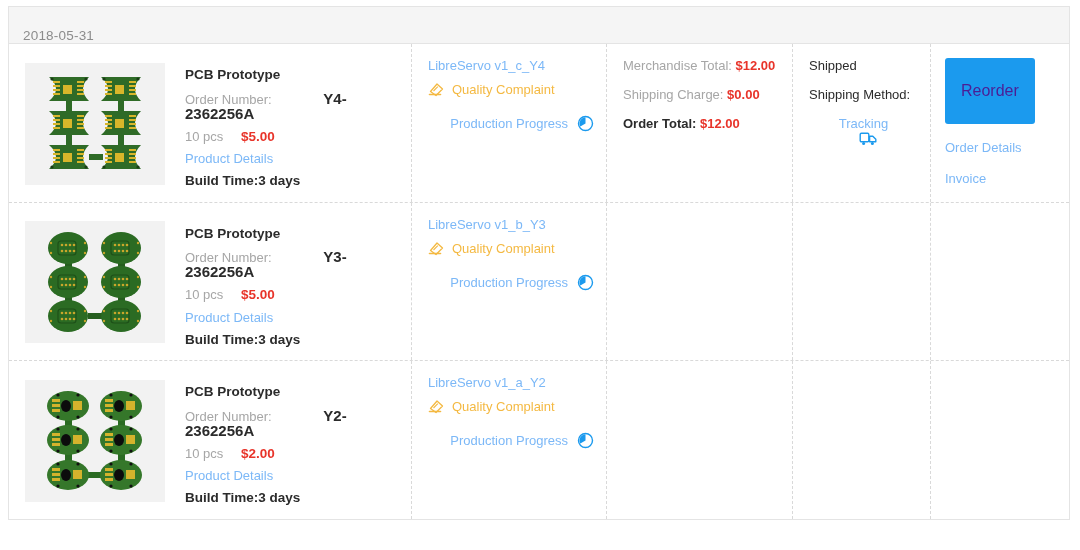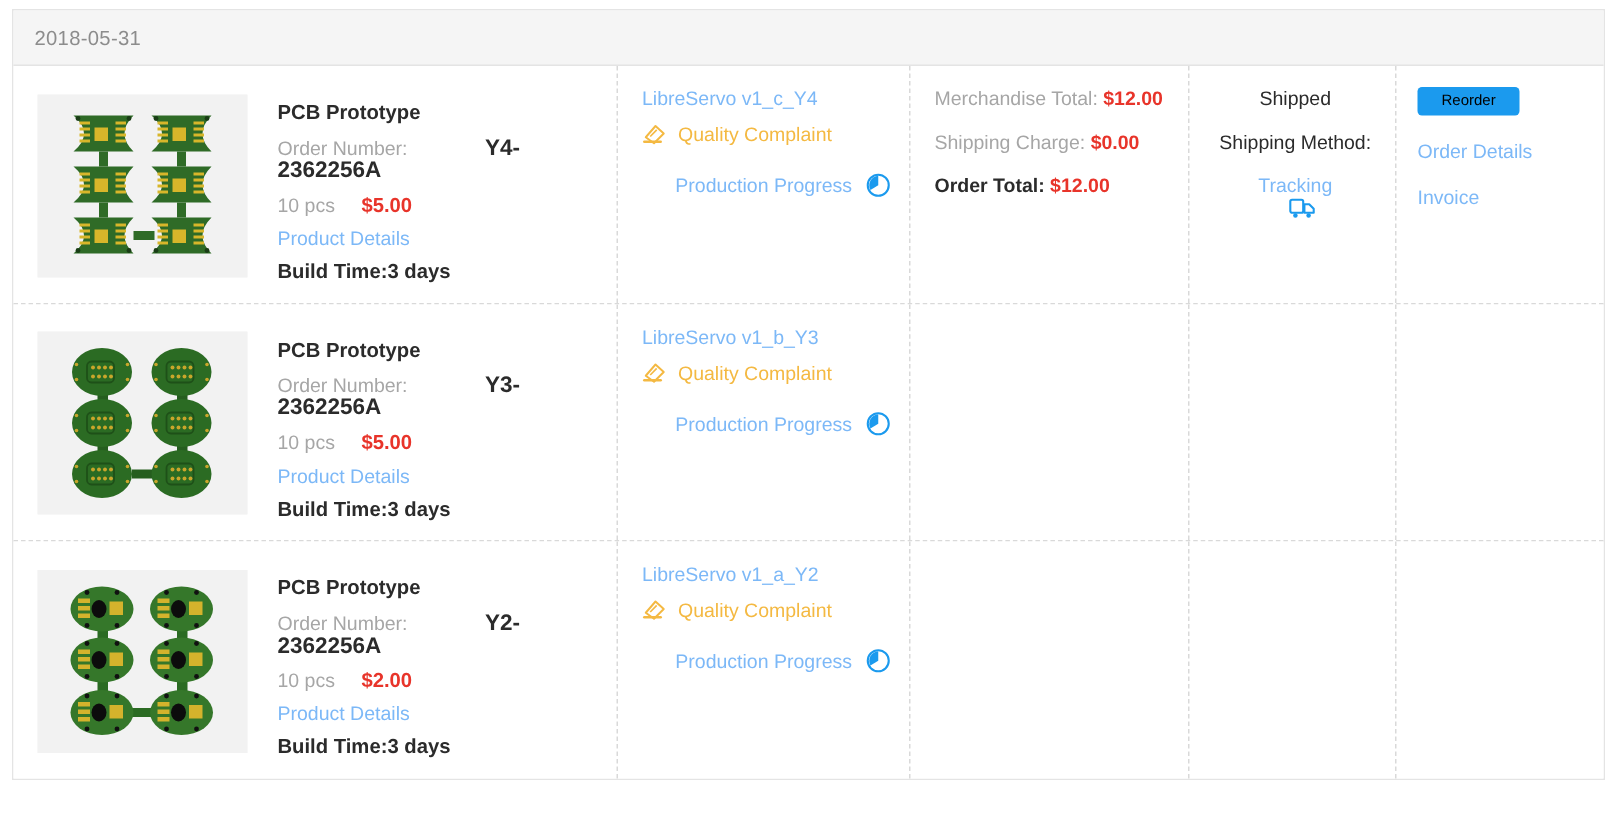--- a/index.html
+++ b/index.html
@@ -25,21 +25,21 @@
     background: #ffffff;
     box-sizing: border-box;
   }
 
   
   .card-header {
     height: 37px;
     background: #f5f5f5;
     border-bottom: 1px solid #e4e4e4;
     display: flex;
-    align-items: center;
+    align-items: flex-end;
     padding-left: 14px;
     box-sizing: border-box;
   }
   .order-date {
     font-size: 13.5px;
     color: #8c8c8c;
     letter-spacing: 0.2px;
   }
 
   
@@ -58,21 +58,21 @@
     box-sizing: border-box;
     padding: 14px 12px 14px 16px;
   }
   .col-divided {
     border-left: 1px dashed #d9d9d9;
   }
 
   .col-product  { width: 402px; display: flex; padding-left: 16px; align-items: center; }
   .col-project  { width: 195px; }
   .col-totals   { width: 186px; }
-  .col-shipping { width: 138px; text-align: center; }
+  .col-shipping { width: 138px; }
   .col-actions  { width: 139px; }
 
   
   .thumb {
     width: 140px;
     height: 122px;
     background: #f2f2f2;
     flex: 0 0 140px;
     margin-top: 2px;
   }
@@ -169,25 +169,25 @@
     cursor: pointer;
     flex-direction: column;
   }
   .tracking .ico { margin-left: 9px; display: flex; }
 
   
   .col-actions { padding-left: 14px; }
   .btn-reorder {
     display: inline-block;
     background: #1b9aee;
-    color: #000000;
-    font-size: 10px;
+    color: #4c1d95;
+    font-size: 16px;
     border: none;
     border-radius: 3px;
-    padding: 4px 16px;
+    padding: 24px 16px;
     cursor: pointer;
     font-family: "Liberation Sans", sans-serif;
     margin-bottom: 16px;
   }
   .action-link {
     display: block;
     color: #7cb8f7;
     font-size: 13px;
     margin-bottom: 16px;
     cursor: pointer;

